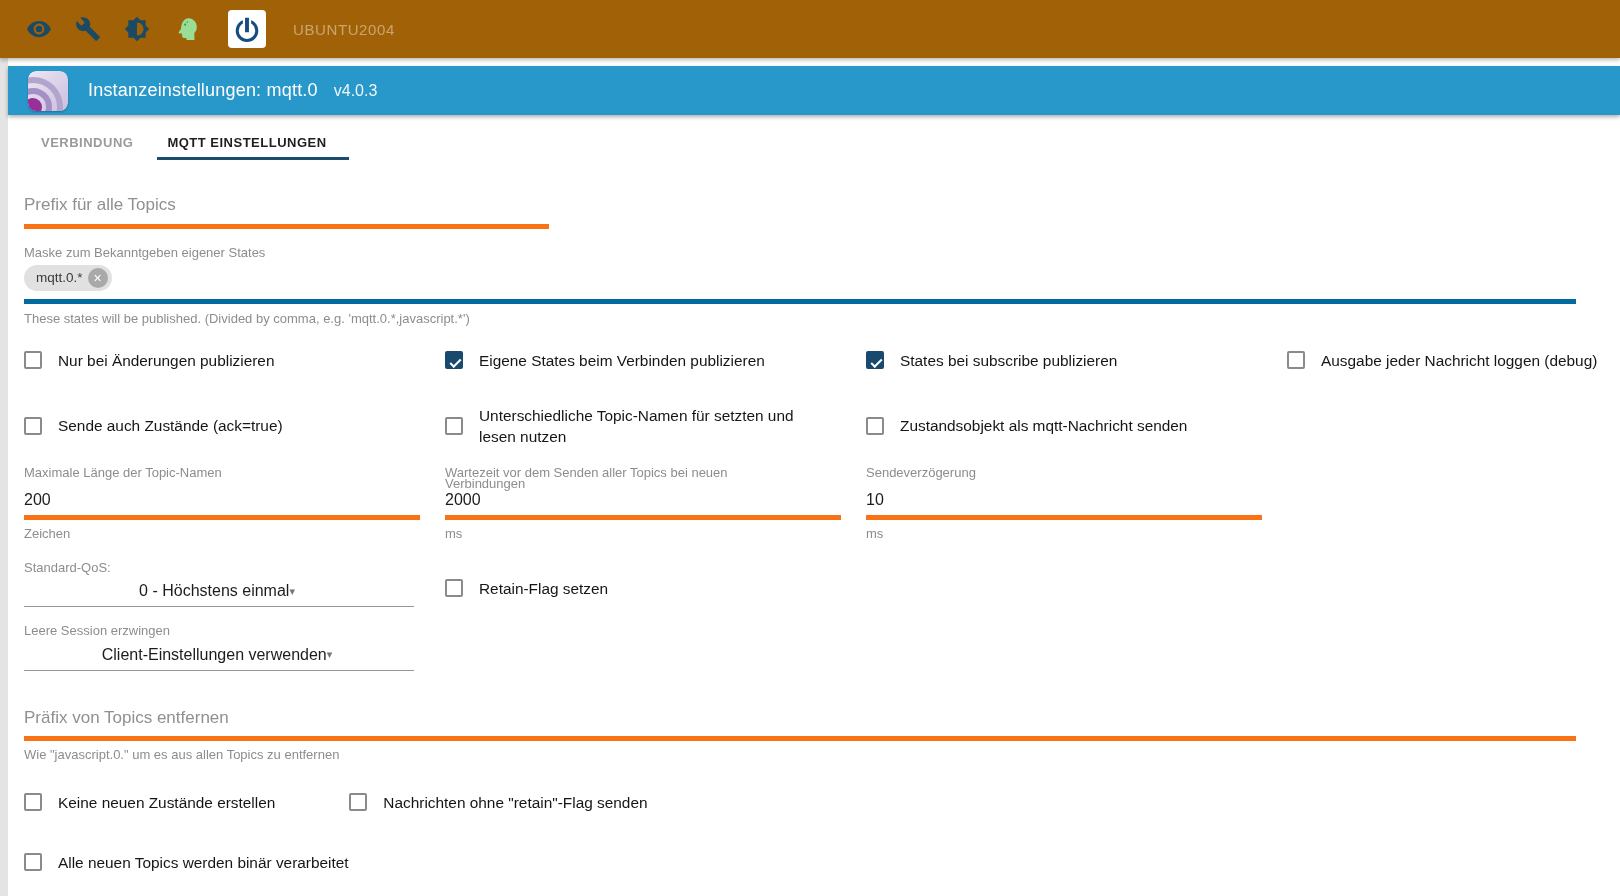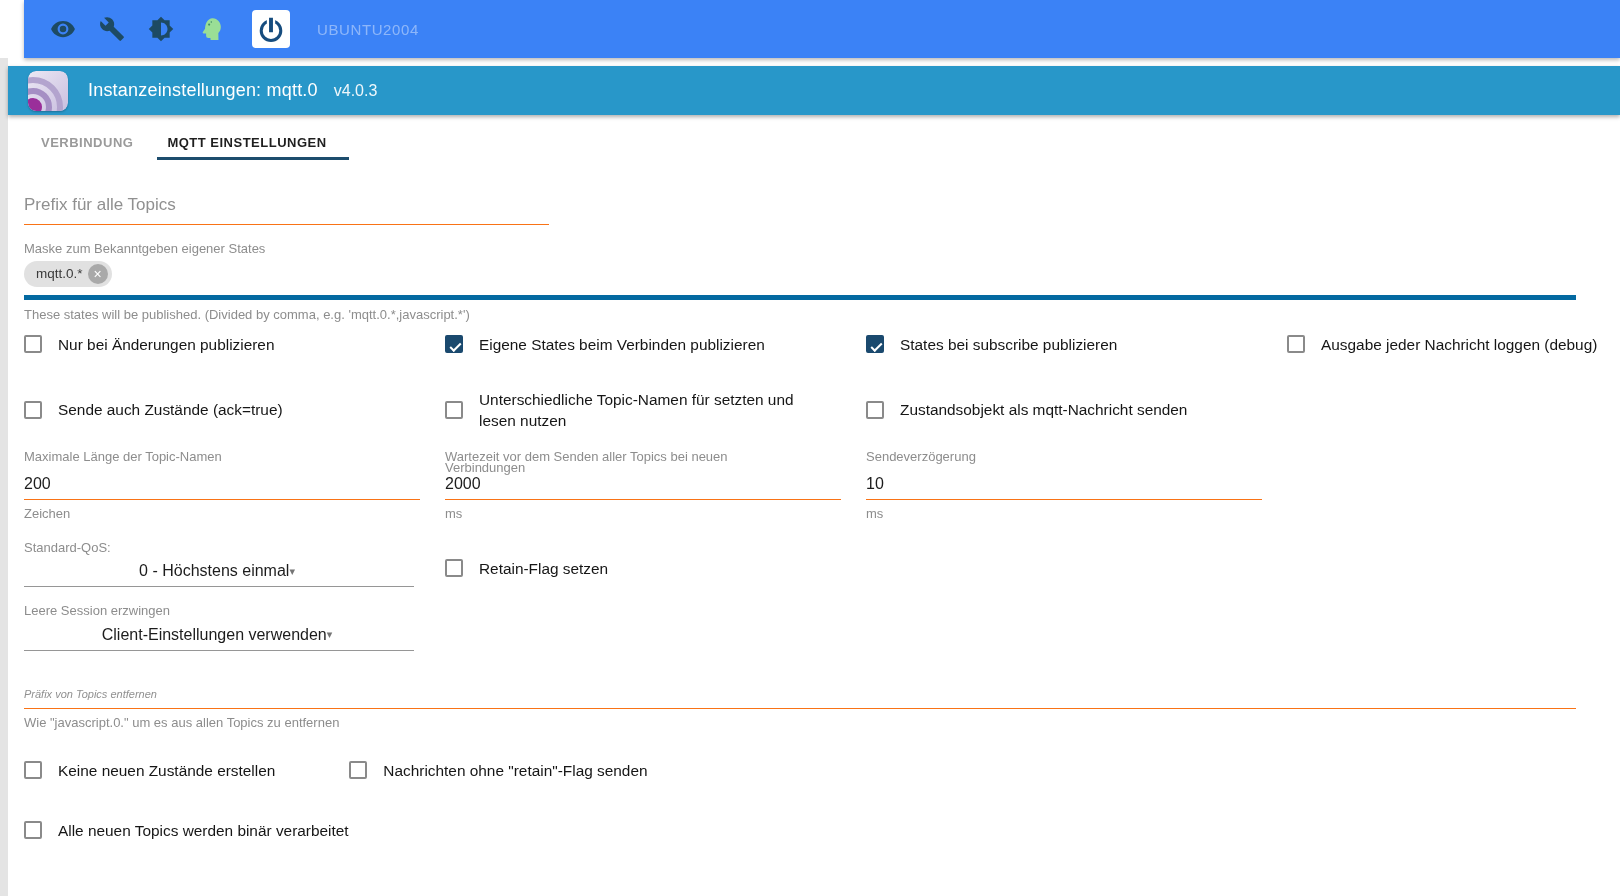--- a/index.html
+++ b/index.html
@@ -1,21 +1,21 @@
 <!DOCTYPE html>
 <html><head>
 <meta charset="utf-8">
 <style>
   * { margin:0; padding:0; box-sizing:border-box; }
   html,body { width:1620px; height:896px; background:#ffffff; overflow:hidden;
               font-family:"Liberation Sans","DejaVu Sans",sans-serif; }
 
   
-  .appbar { position:relative; height:58px; background:#3b82f6; display:flex; align-items:center;
-            padding-left:26px; gap:23px; box-shadow:0 2px 4px rgba(0,0,0,.28); z-index:5;margin-left:24px; }
+  .appbar { position:relative; height:58px; background:#a16207; display:flex; align-items:center;
+            padding-left:26px; gap:23px; box-shadow:0 2px 4px rgba(0,0,0,.28); z-index:5; }
   .appbar .ticon { width:26px; height:26px; display:flex; align-items:center; justify-content:center; cursor:pointer; }
   .appbar .ticon svg { width:26px; height:26px; fill:#1d4a63; }
   .logo-box { width:38px; height:38px; background:#ffffff; border-radius:4px; display:flex;
               align-items:center; justify-content:center; margin-left:6px; cursor:pointer; }
   .hostname { font-size:15px; letter-spacing:.6px; color:rgba(255,255,255,.42); margin-left:4px; }
 
   
   .left-strip { position:absolute; left:0; top:58px; width:8px; bottom:0; background:#e4e4e4; }
 
   
@@ -34,38 +34,38 @@
   .tab { position:relative; display:flex; align-items:center; justify-content:center;
          padding:0 17px; font-size:13px; font-weight:700; letter-spacing:.5px;
          color:#9a9a9a; cursor:pointer; }
   .tab.active { color:#1f1f1f; }
   .tab.active::after { content:""; position:absolute; left:7px; right:-5px; bottom:0; height:3px; background:#1d4d6d; }
 
   
   .f-label { font-size:13px; color:#8d8d8d; line-height:11.5px; }
   .f-helper { font-size:13px; color:#8d8d8d; }
   input.text-input { display:block; border:none; outline:none; background:transparent;
-                     border-bottom:1px solid #f97316; font-family:inherit; color:#1c1c1c; }
+                     border-bottom:5px solid #f97316; font-family:inherit; color:#1c1c1c; }
   input.text-input::placeholder { color:#909090; opacity:1; }
 
   .prefix-field { margin-top:30px; }
   .prefix-field input { width:525px; font-size:17px; padding:5px 0 9px; }
 
   .mask-field { margin-top:18px; }
   .chip-row { margin-top:6px; padding-bottom:8px; border-bottom:5px solid #0369a1; }
   .chip { display:inline-flex; align-items:center; height:26px; background:#e1e1e1; border-radius:13px;
           padding:0 4px 0 12px; font-size:13.5px; color:#3a3a3a; }
   .chip-close { width:20px; height:20px; border-radius:50%; background:#a9a9a9; color:#ffffff;
                 display:inline-flex; align-items:center; justify-content:center; font-size:14px;
                 margin-left:5px; cursor:pointer; line-height:1; }
   .mask-field .f-helper { margin-top:7px; }
 
   
   .checks-grid { display:grid; grid-template-columns:repeat(4,421px); }
-  .checks-grid.row1 { margin-top:12px; }
+  .checks-grid.row1 { margin-top:24px; }
   .checks-grid.row2 { margin-top:34px; }
   .check-item { display:flex; align-items:center; cursor:pointer; padding-right:30px; }
   .cb { flex:0 0 auto; width:18px; height:18px; border:2px solid #8a8a8a; border-radius:2px; position:relative; }
   .cb.checked { background:#1a496e; border-color:#1a496e; }
   .cb.checked::after { content:""; position:absolute; left:3px; top:5.5px; width:9px; height:4px;
                        border-left:2px solid #ffffff; border-bottom:2px solid #ffffff;
                        transform:rotate(-45deg); transform-origin:center; }
   .cb-label { font-size:15.4px; color:#161616; margin-left:16px; line-height:21px; }
 
   
@@ -80,21 +80,21 @@
   .select-field { width:390px; cursor:pointer; }
   .sel-row { display:flex; align-items:center; justify-content:center;
              border-bottom:1px solid #969696; margin-top:9px; padding-bottom:6px; }
   .sel-value { font-size:16px; color:#1c1c1c; }
   .sel-arrow { font-size:11px; color:#757575; margin-right:4px; }
   .retain-wrap { margin-top:16px; }
   .session-field { margin-top:18px; }
 
   
   .remove-prefix { margin-top:33px; }
-  .remove-prefix input { width:100%; font-size:11px; padding:4px 0 8px;font-style:italic; }
+  .remove-prefix input { width:100%; font-size:17px; padding:4px 0 8px; }
   .remove-prefix .f-helper { margin-top:6px; }
 
   .checks-inline { display:flex; margin-top:30px; gap:44px; }
   .last-check { margin-top:39px; }
 </style>
 </head>
 <body>
 
 <header class="appbar">
   <span class="ticon">

